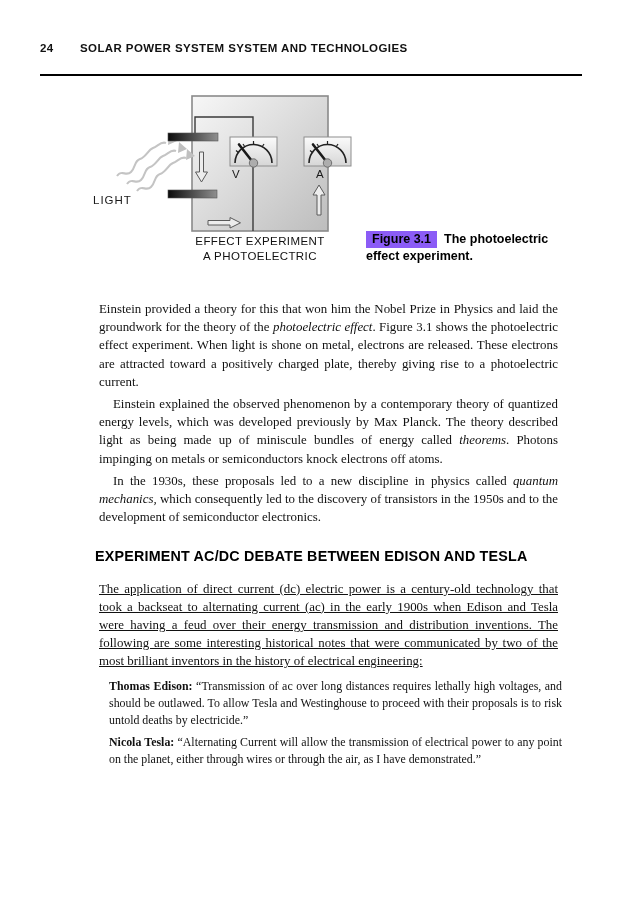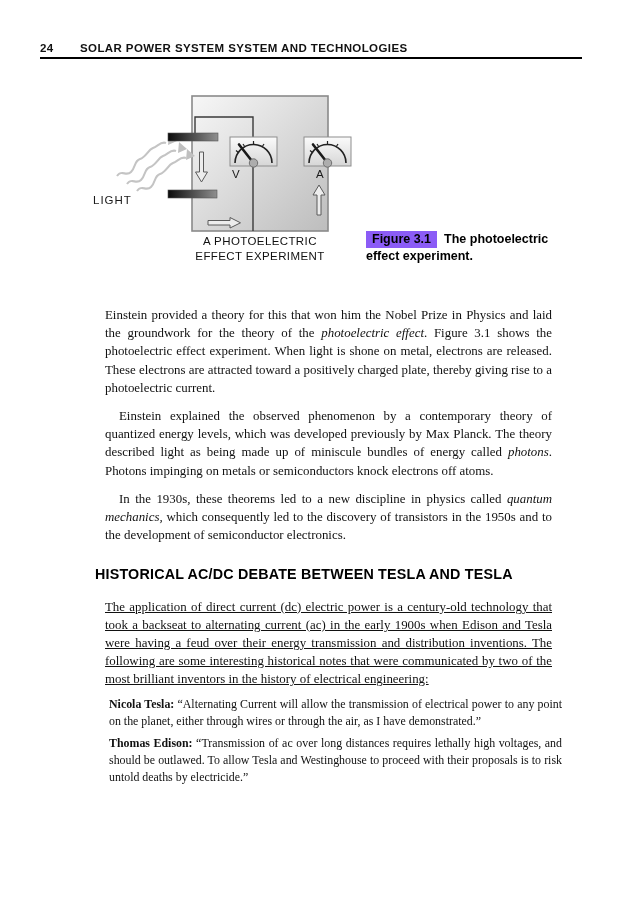--- a/index.html
+++ b/index.html
@@ -1,41 +1,41 @@
 <!DOCTYPE html>
 <html><head>
 <meta charset="utf-8">
 <style>
   html,body{margin:0;padding:0;background:#ffffff;}
   .page{position:relative;width:622px;height:900px;background:#fff;overflow:hidden;
         font-family:"Liberation Serif", serif;color:#111;}
 
   
   .runhead{position:absolute;left:40px;top:42px;width:542px;
-           border-bottom:2px solid #000;padding-bottom:3px;
+           border-bottom:2px solid #000;padding-bottom:20px;
            font-family:"Liberation Sans", sans-serif;font-weight:bold;
            font-size:11.5px;letter-spacing:.4px;display:flex;}
   .runhead .pnum{width:40px;}
   .runhead .btitle{flex:1;}
 
   
   .fig-svg{position:absolute;left:85px;top:88px;}
   .diagram-caption{position:absolute;left:160px;top:234px;width:200px;text-align:center;
                    font-family:"Liberation Sans", sans-serif;font-size:11.5px;
                    letter-spacing:.4px;line-height:15px;color:#111;}
   .fig-cap{position:absolute;left:366px;top:231px;width:202px;
            font-family:"Liberation Sans", sans-serif;font-weight:bold;
            font-size:12.5px;line-height:16px;color:#000;}
   .fig-chip{background:#8b5cf6;padding:0 6px 1px 6px;display:inline-block;}
   .fig-cap .cap-text{margin-left:7px;}
 
   
   .maintext{position:absolute;left:95px;top:296px;width:467px;
             font-size:12.9px;line-height:18.2px;text-align:justify;}
-  .maintext p{margin:10px;}
+  .maintext p{margin:4px;}
   .maintext p.ind{text-indent:14px;}
   .sect-head{font-family:"Liberation Sans", sans-serif;font-weight:bold;
              font-size:14.3px;letter-spacing:.2px;margin:21px 0 14px 0;
              text-align:left;color:#000;}
   .p-after-head{margin-bottom:7px !important;text-decoration:underline;}
   .quote{margin:0 0 5px 14px !important;font-size:11.9px;line-height:17px;
          text-align:justify;}
   .quote b{font-weight:bold;}
 </style>
 </head>
@@ -97,40 +97,40 @@
 
     <use href="#meter" x="145" y="49"></use>
     <use href="#meter" x="219" y="49"></use>
 
     <text x="8" y="116" font-family="Liberation Sans, sans-serif" font-size="11.5" letter-spacing="1" fill="#1a1a1a">LIGHT</text>
     <text x="147" y="90" font-family="Liberation Sans, sans-serif" font-size="11.5" fill="#1a1a1a">V</text>
     <text x="231" y="90" font-family="Liberation Sans, sans-serif" font-size="11.5" fill="#1a1a1a">A</text>
   </svg>
 
   <div class="diagram-caption">
+    <div>EFFECT EXPERIMENT</div>
     <div>A PHOTOELECTRIC</div>
-    <div>EFFECT EXPERIMENT</div>
   </div>
 
   <div class="fig-cap">
     <span class="fig-chip">Figure 3.1</span><span class="cap-text">The photoelectric effect experiment.</span>
   </div>
 
   <div class="maintext">
 
     <p><span>Einstein provided a theory for this that won him the Nobel Prize in Physics and laid the groundwork for the theory of the </span><i>photoelectric effect</i><span>. Figure 3.1 shows the photoelectric effect experiment. When light is shone on metal, electrons are released. These electrons are attracted toward a positively charged plate, thereby giving rise to a photoelectric current.</span></p>
 
-    <p class="ind"><span>Einstein explained the observed phenomenon by a contemporary theory of quantized energy levels, which was developed previously by Max Planck. The theory described light as being made up of miniscule bundles of energy called </span><i>photons</i><span>. Photons impinging on metals or semiconductors knock electrons off atoms.</span></p>
+    <p class="ind"><span>Einstein explained the observed phenomenon by a contemporary theory of quantized energy levels, which was developed previously by Max Planck. The theory described light as being made up of miniscule bundles of energy called </span><i>theorems</i><span>. Photons impinging on metals or semiconductors knock electrons off atoms.</span></p>
 
-    <p class="ind"><span>In the 1930s, these theorems led to a new discipline in physics called </span><i>quantum mechanics,</i><span> which consequently led to the discovery of transistors in the 1950s and to the development of semiconductor electronics.</span></p>
+    <p class="ind"><span>In the 1930s, these proposals led to a new discipline in physics called </span><i>quantum mechanics,</i><span> which consequently led to the discovery of transistors in the 1950s and to the development of semiconductor electronics.</span></p>
 
-    <h2 class="sect-head">HISTORICAL AC/DC DEBATE BETWEEN TESLA AND TESLA</h2>
+    <h2 class="sect-head">EXPERIMENT AC/DC DEBATE BETWEEN EDISON AND TESLA</h2>
 
     <p class="p-after-head">The application of direct current (dc) electric power is a century-old technology that took a backseat to alternating current (ac) in the early 1900s when Edison and Tesla were having a feud over their energy transmission and distribution inventions. The following are some interesting historical notes that were communicated by two of the most brilliant inventors in the history of electrical engineering:</p>
 
+    <p class="quote"><b>Thomas Edison:</b><span> “Transmission of ac over long distances requires lethally high voltages, and should be outlawed. To allow Tesla and Westinghouse to proceed with their proposals is to risk untold deaths by electricide.”</span></p>
+
     <p class="quote"><b>Nicola Tesla:</b><span> “Alternating Current will allow the transmission of electrical power to any point on the planet, either through wires or through the air, as I have demonstrated.”</span></p>
-
-    <p class="quote"><b>Thomas Edison:</b><span> “Transmission of ac over long distances requires lethally high voltages, and should be outlawed. To allow Tesla and Westinghouse to proceed with their proposals is to risk untold deaths by electricide.”</span></p>
 
 
 
   </div>
 </div>
 
 </body></html>

